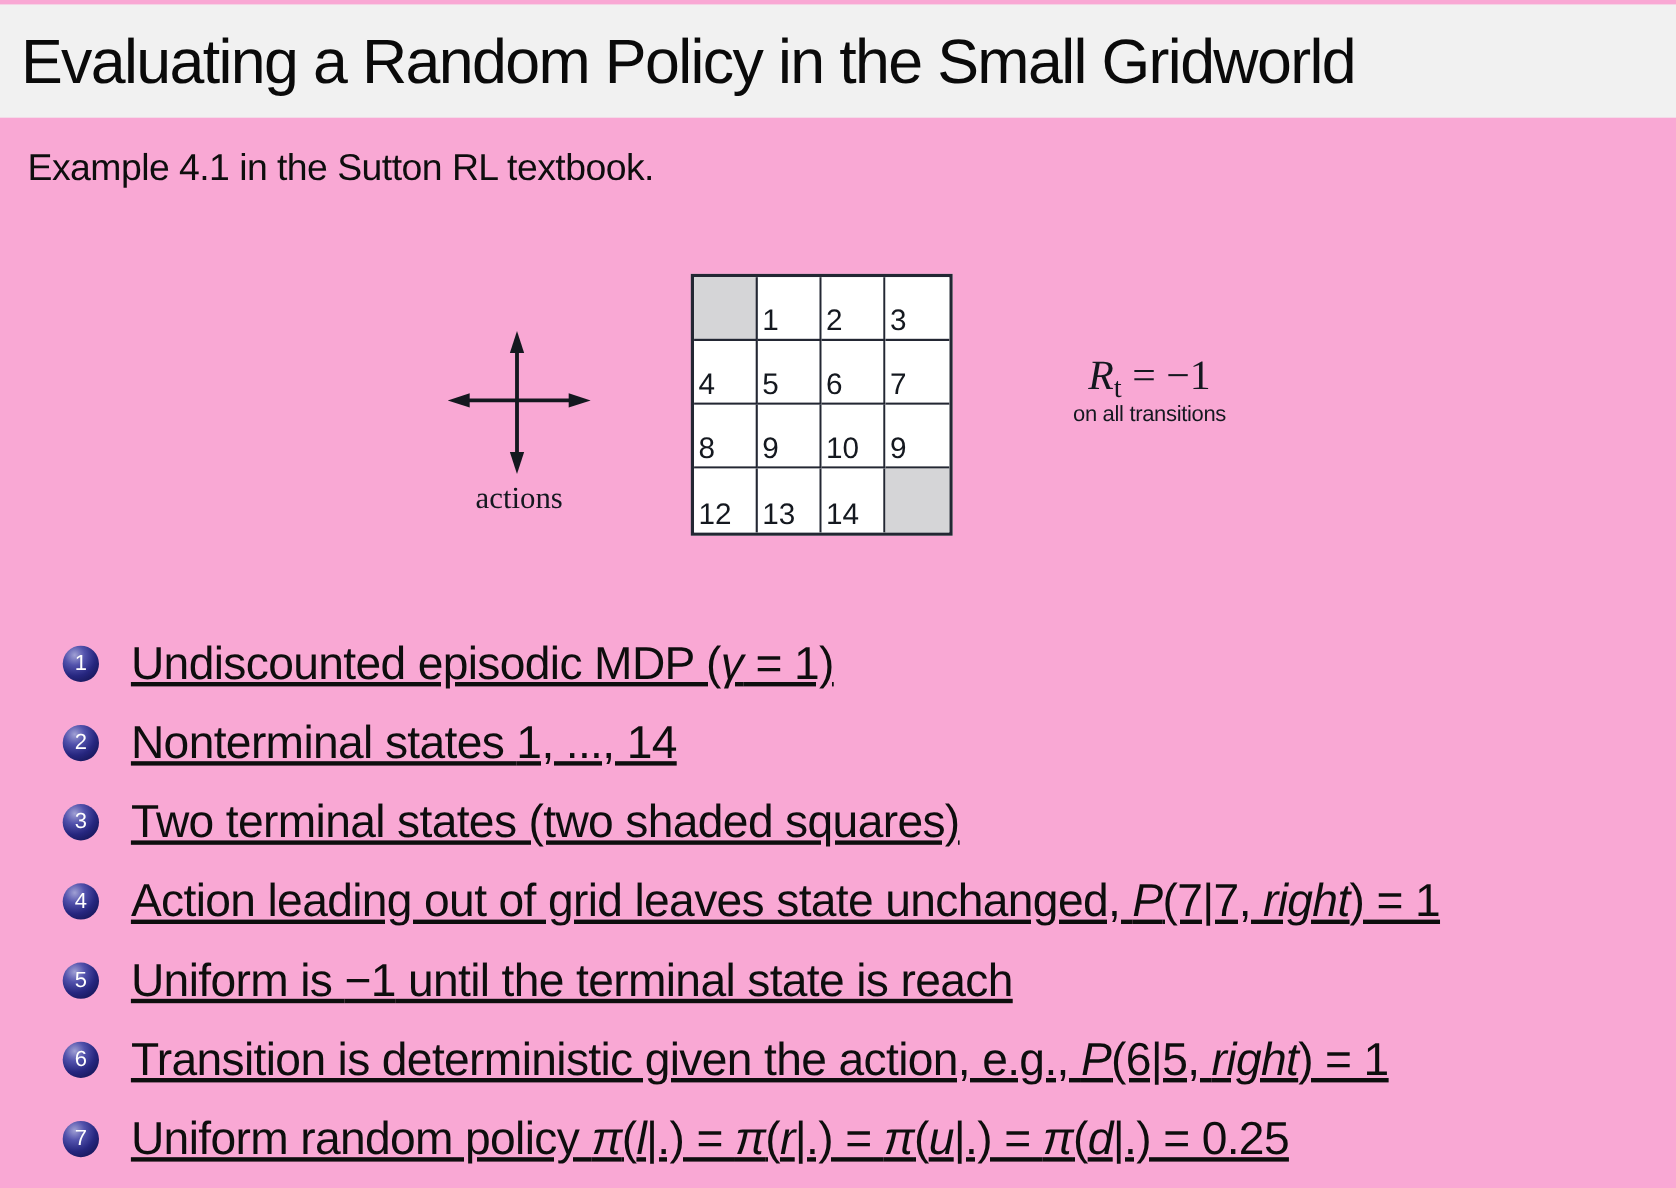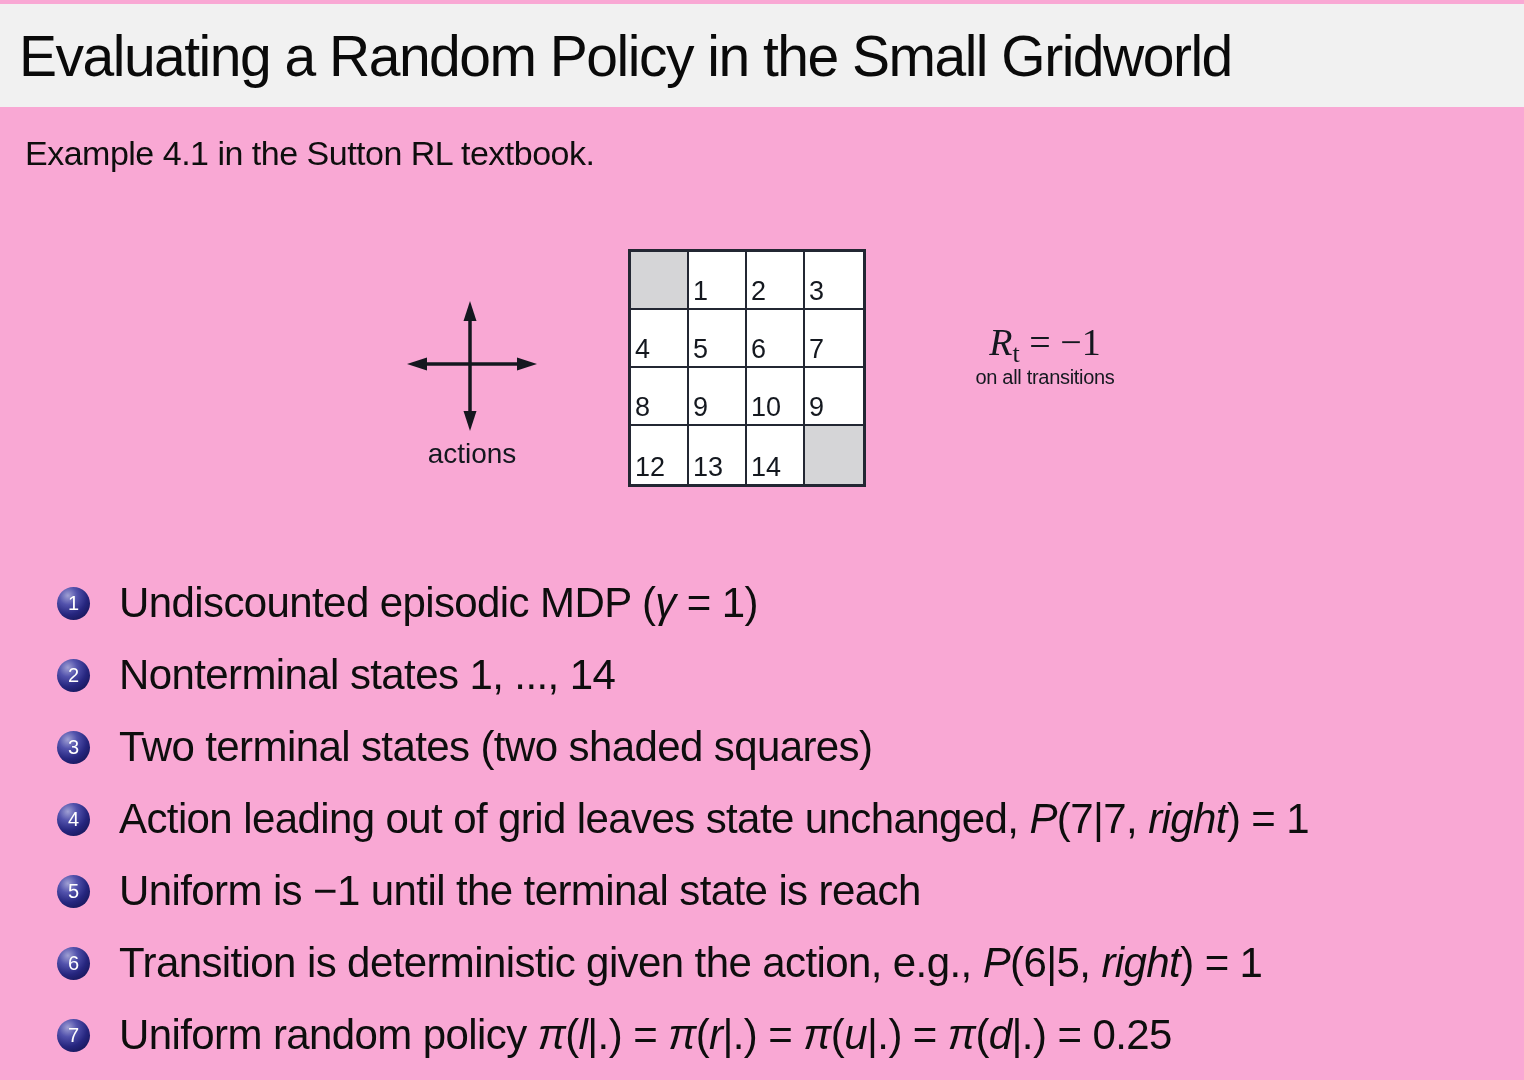--- a/index.html
+++ b/index.html
@@ -51,20 +51,21 @@
     left: 404px; top: 300px;
     width: 136px; height: 132px;
   }
   .actions-label {
     position: absolute;
     left: 404px; top: 438px;
     width: 136px;
     text-align: center;
     font-size: 28px;
     color: #14181f;
+    font-family: Liberation Serif, serif;
   }
 
   
   .gridworld {
     position: absolute;
     left: 628px; top: 249px;
     border: 3px solid #232733;
     display: grid;
     grid-template-columns: repeat(4, 58px);
     grid-template-rows: repeat(4, 58px);
@@ -133,20 +134,21 @@
     color: #ffffff;
     font-size: 20px;
     line-height: 33px;
     text-align: center;
     margin-right: 29px;
   }
   .itext {
     font-size: 42px;
     letter-spacing: -0.6px;
     color: #0e0e0e;
+    text-decoration: underline;
   }
   .itext .t-v { font-style: italic; }
   .itext .t-m { font-style: normal; }
 </style>
 </head>
 <body>
 
 <div class="slide">
 
   <div class="titlebar">

